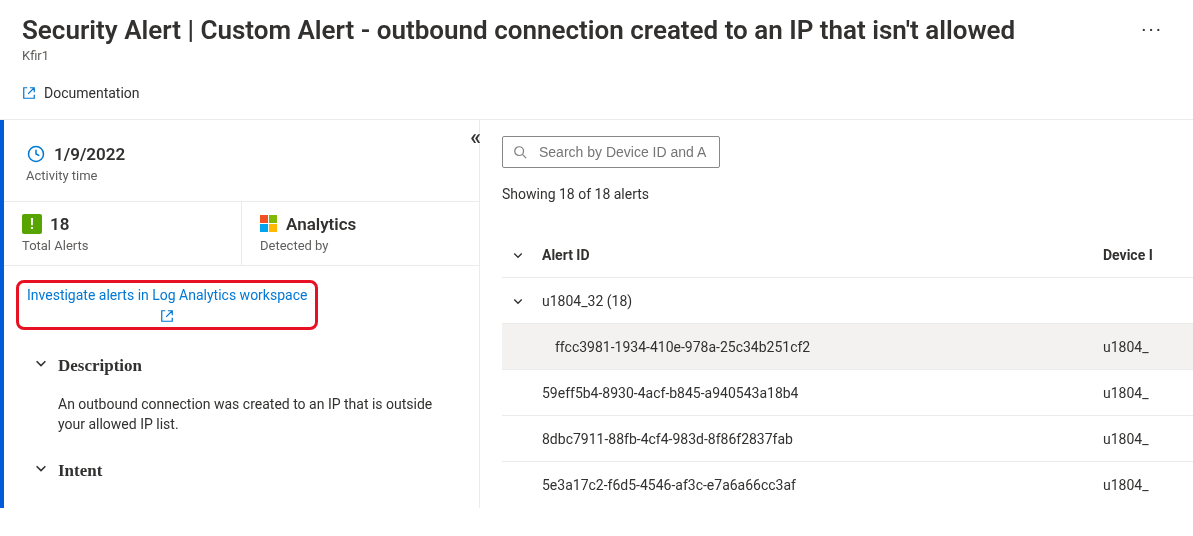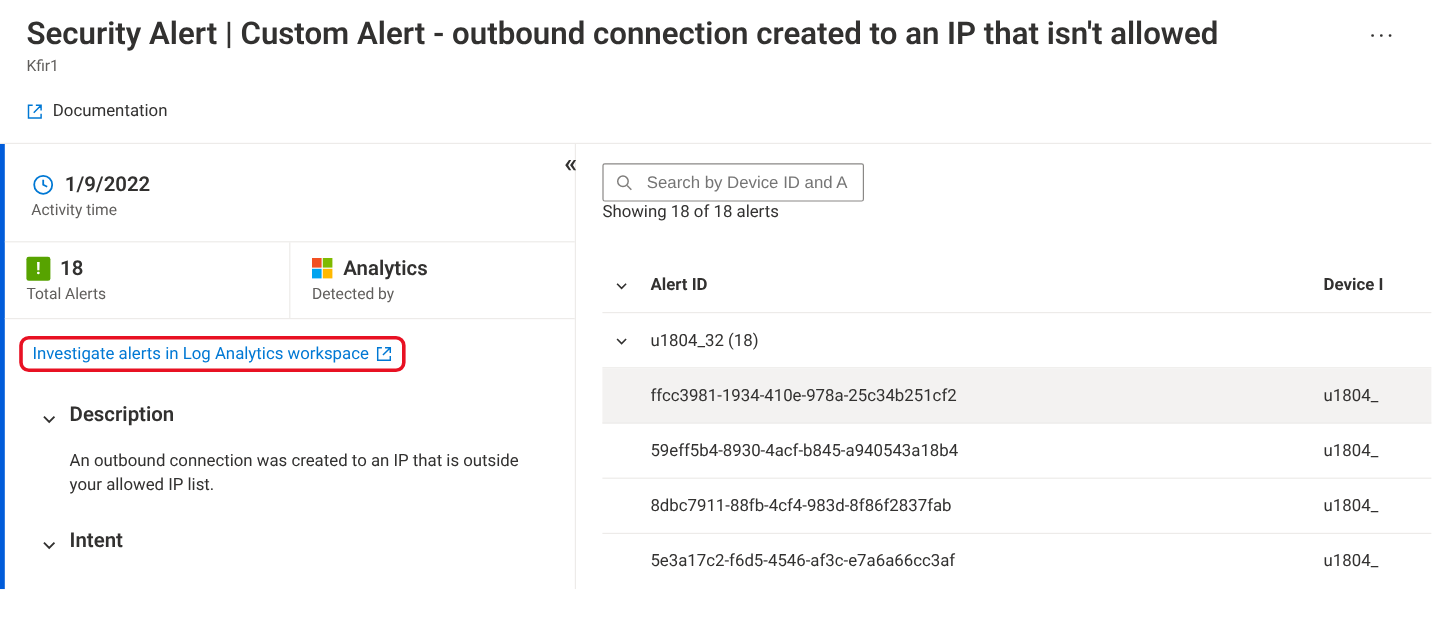--- a/index.html
+++ b/index.html
@@ -18,21 +18,21 @@
     font-family: "Segoe UI", -apple-system, Roboto, Helvetica, Arial, sans-serif;
     color: var(--text);
     font-size: 14px;
     background: #fff;
     width: 1193px;
   }
   .page { width: 1193px; }
 
   
   .header { padding: 14px 22px 18px; position: relative; }
-  .title-row { display: flex; align-items: center; gap: 0; }
+  .title-row { display: flex; align-items: flex-end; gap: 0; }
   .title-row h1 { font-size: 26px; font-weight: 600; margin: 0; line-height: 1.2; }
   .overflow {
     margin-left: auto; font-size: 20px; letter-spacing: 2px; cursor: pointer;
     padding: 4px 8px; color: var(--text);
   }
   .subtitle { font-size: 13px; color: var(--muted); margin-top: 2px; }
   .doc-row { margin-top: 22px; display: flex; align-items: center; gap: 8px; }
   .doc-row a { color: var(--text); text-decoration: none; font-size: 14px; cursor: pointer; }
   .ext-icon { width: 14px; height: 14px; }
 
@@ -73,56 +73,57 @@
     font-size: 14px; border-radius: 2px;
   }
 
   .investigate-wrap { padding: 14px 12px 8px; }
   .investigate {
     display: inline-flex; align-items: center; gap: 6px;
     color: var(--link); text-decoration: none; font-size: 14px;
     cursor: pointer;
     border: 3px solid var(--hl); border-radius: 8px;
     padding: 4px 8px;
+    flex-direction: column;
   }
   .section {
     padding: 18px 22px 8px 30px;
   }
-  .section-head { display: flex; align-items: flex-end; gap: 10px; cursor: pointer; }
+  .section-head { display: flex; align-items: flex-start; gap: 10px; cursor: pointer; font-family: Liberation Serif, serif; }
   .section-head h3 { margin: 0; font-size: 17px; font-weight: 600; }
   .chev { width: 14px; height: 14px; transform: rotate(0deg); }
   .section-body { margin-top: 18px; padding-left: 24px; font-size: 14px; color: var(--text); line-height: 1.45; }
 
   
   .right { flex: 1; min-width: 0; padding: 10px 0 0 22px; }
   .search {
     display: inline-flex; align-items: center; gap: 10px;
     border: 1px solid #8a8886; height: 32px; width: 218px;
     padding: 0 10px; border-radius: 2px; margin-top: 6px;
   }
   .search input {
     border: none; outline: none; font-size: 14px; width: 100%;
     color: var(--text);
   }
   .search svg { width: 16px; height: 16px; opacity: .8; }
-  .showing { margin: 1px 0 30px; font-size: 14px; color: var(--text); }
+  .showing { margin: 18px 0 30px; font-size: 14px; color: var(--text); }
 
   .table { width: 100%; }
   .thead, .trow, .tgroup {
     display: grid; grid-template-columns: 40px 1fr 90px;
     align-items: center; border-bottom: 1px solid var(--border);
     min-height: 46px; padding: 0;
   }
   .thead { font-weight: 700; color: var(--text); }
   .thead .cell:first-child, .tgroup .cell:first-child, .trow .cell:first-child {
     display: flex; justify-content: center;
   }
   .cell { padding: 12px 8px 12px 0; white-space: nowrap; overflow: hidden; text-overflow: ellipsis; }
   .cell.right-edge { text-align: left; padding-right: 0; }
-  .trow:hover, .hovered { background: var(--hover); }
+  .trow:hover, .hovered { background: var(--hover); gap: 13px; }
   .chev-sm { width: 12px; height: 12px; cursor: pointer; }
 </style>
 </head>
 <body>
 <div class="page">
 
 <div class="header">
   <div class="title-row">
     <h1>Security Alert | Custom Alert - outbound connection created to an IP that isn't allowed</h1>
     <div class="overflow" aria-label="More">···</div>

